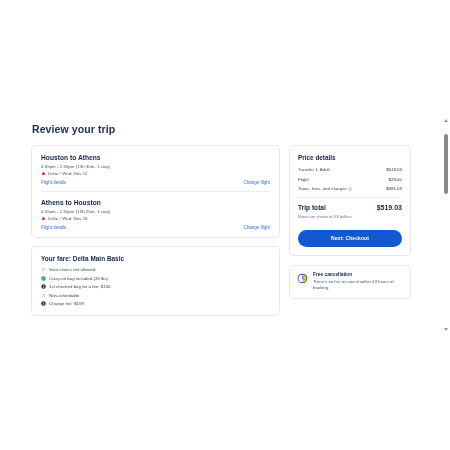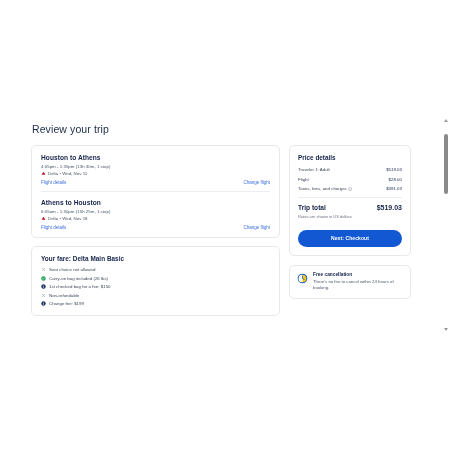--- a/index.html
+++ b/index.html
@@ -26,21 +26,21 @@
     width: 450px;
     height: 230px;
     background: #ffffff;
   }
 
   .page-title {
     position: absolute;
     left: 32px;
     top: 13px;
     font-size: 10.5px;
-    font-weight: normal;
+    font-weight: bold;
     color: #1a2b4c;
     letter-spacing: 0.1px;
   }
 
   
   .left-col {
     position: absolute;
     left: 31px;
     top: 35px;
     width: 249px;

